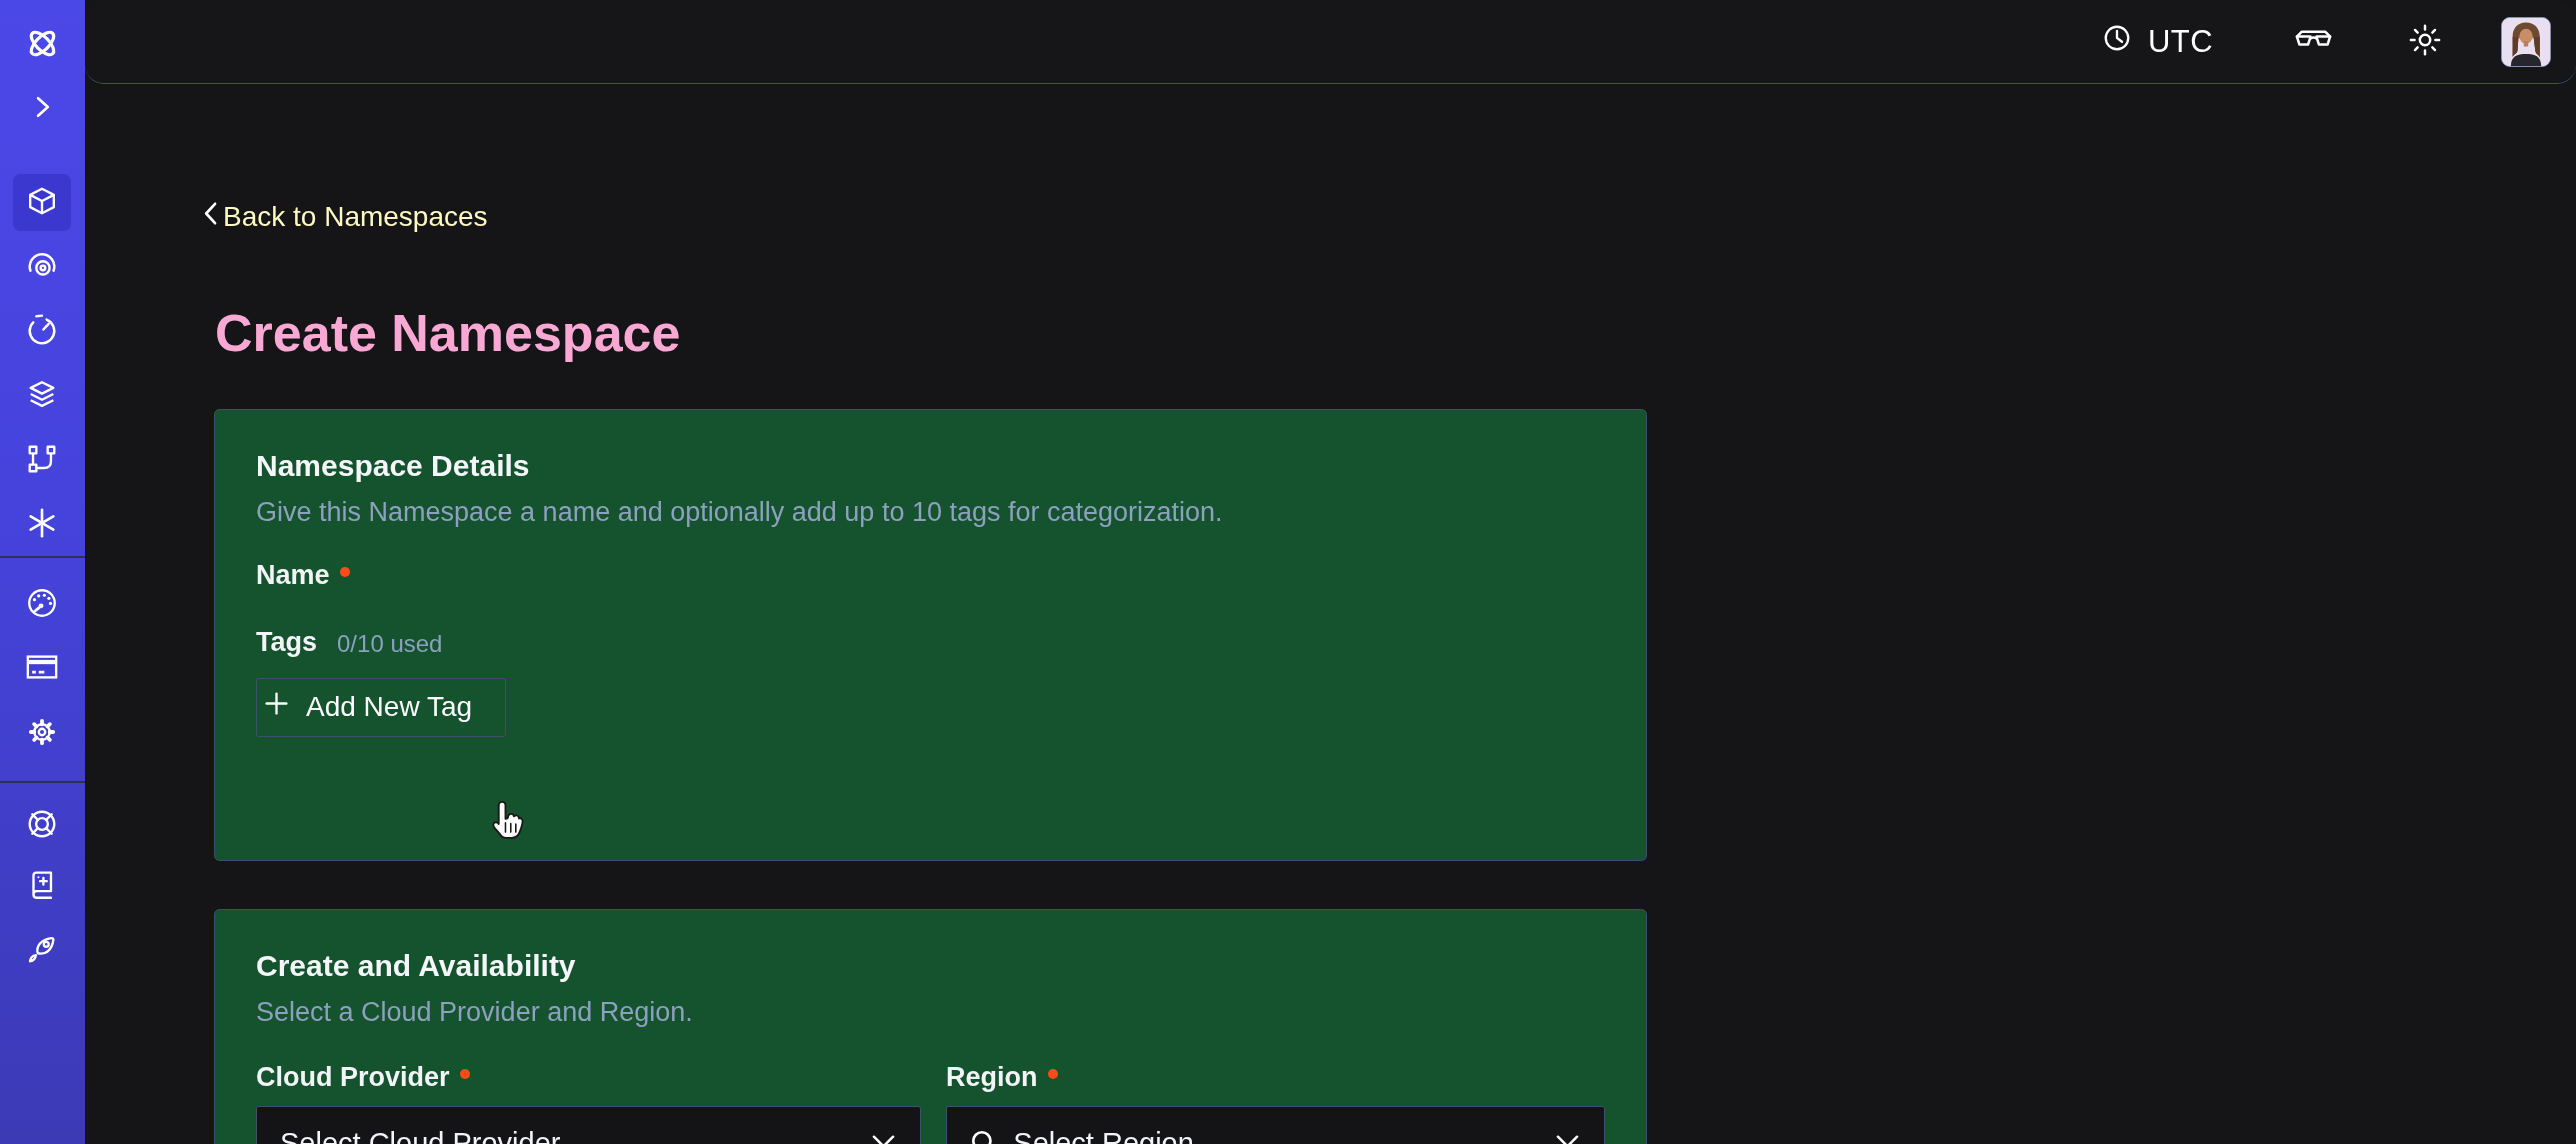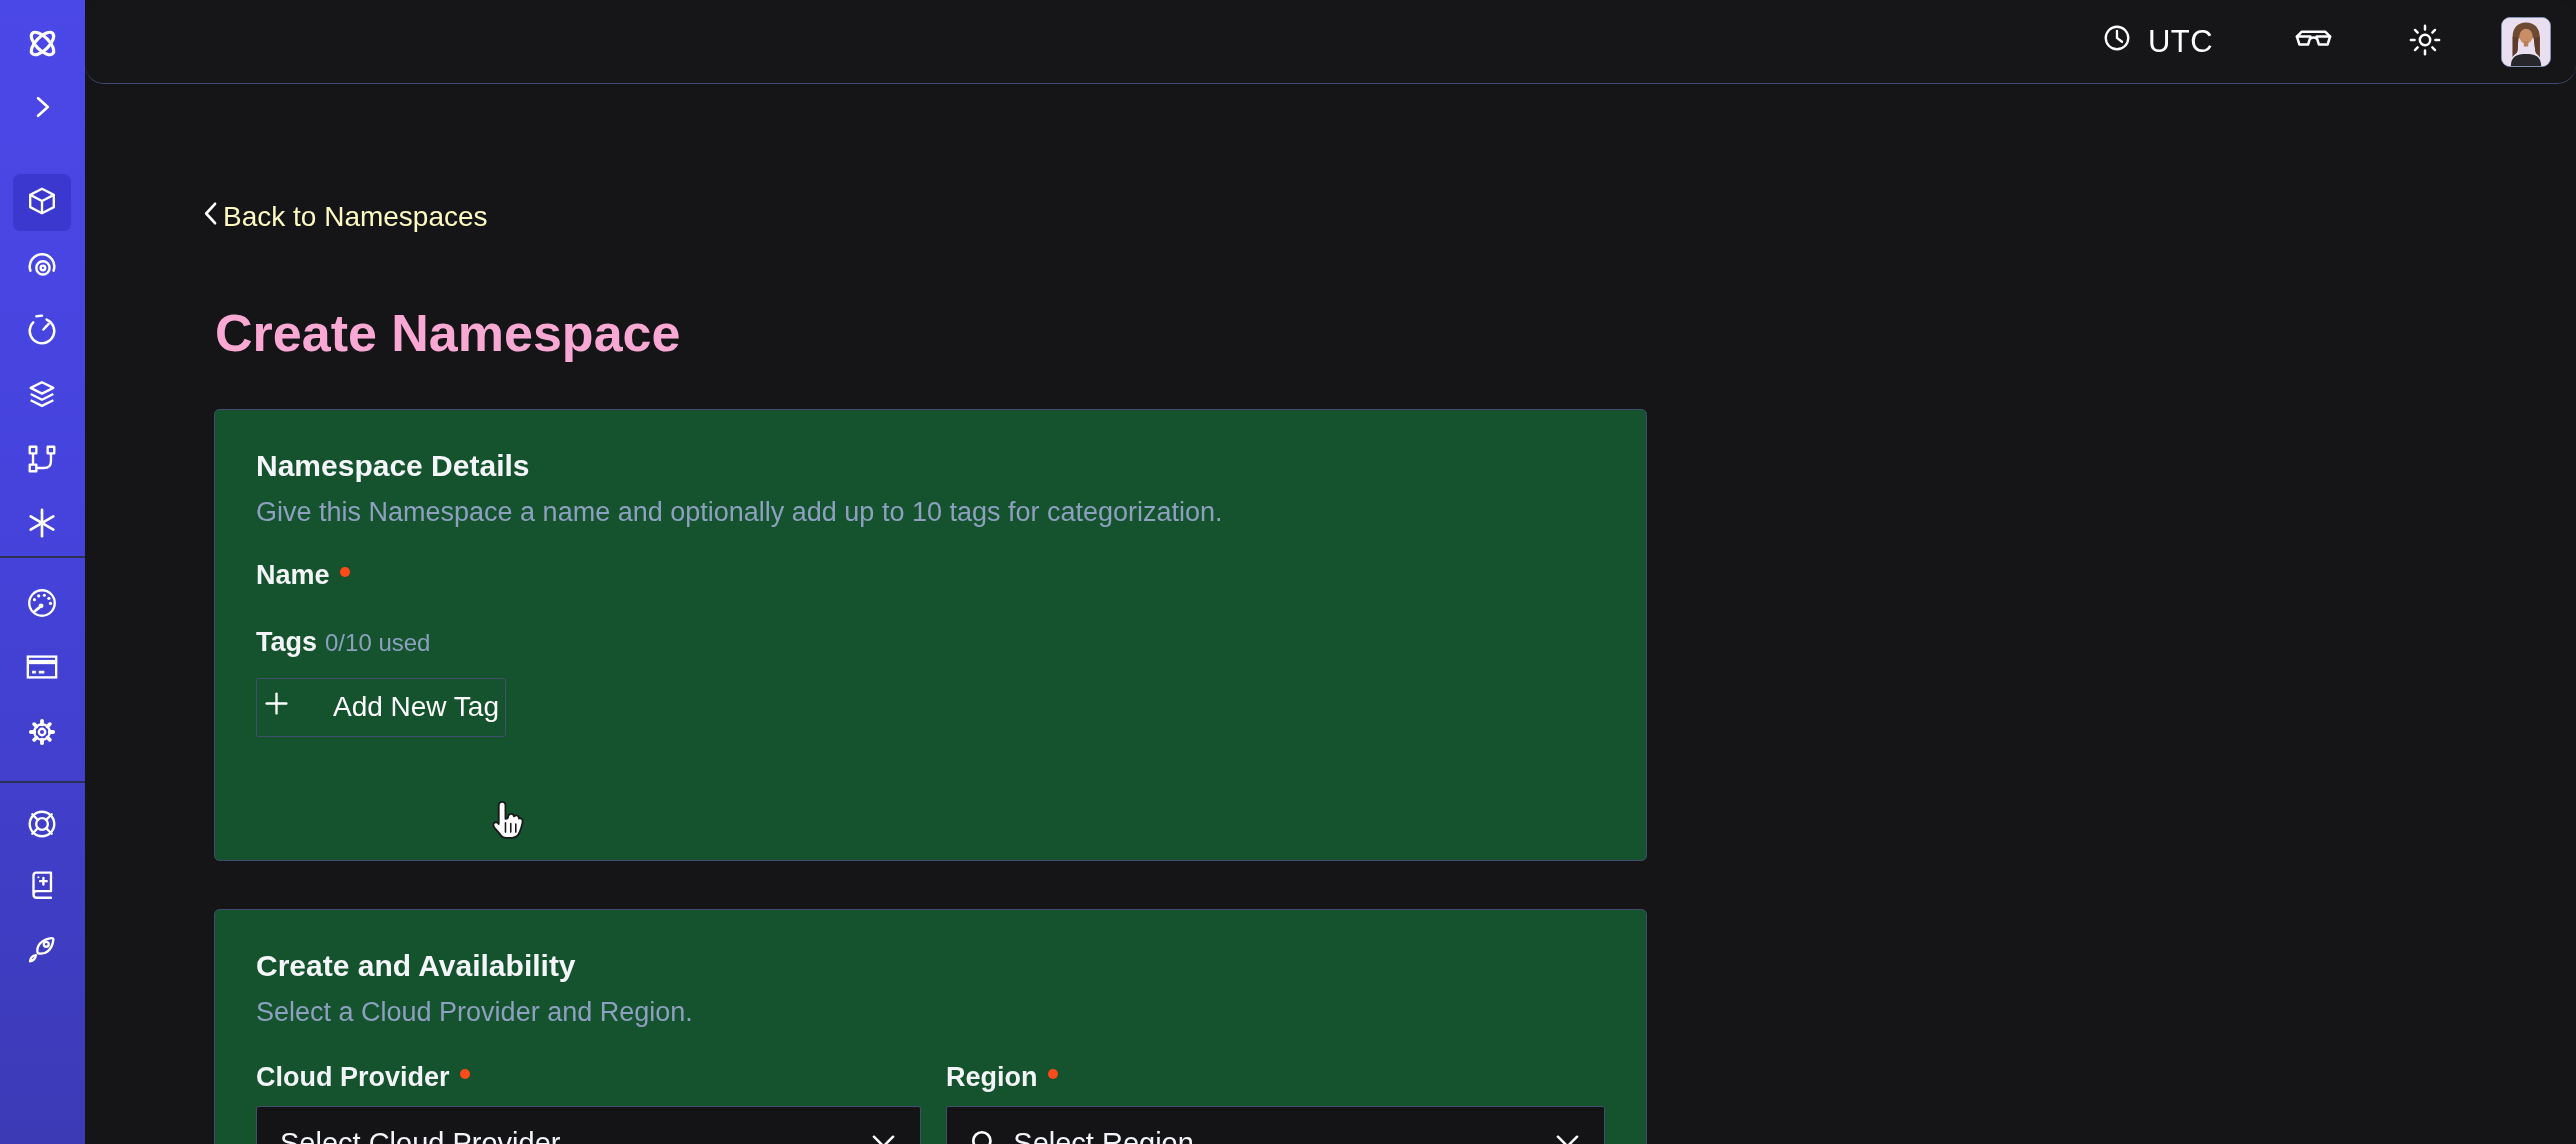--- a/index.html
+++ b/index.html
@@ -34,24 +34,24 @@
     background:#14532d;box-sizing:border-box;padding:0 41px;}
   .card-1{top:409px;height:452px;}
   .card-2{top:909px;height:385px;}
   .card-title{margin-top:39px;font-size:30px;font-weight:600;color:#f4f6f9;}
   .card-sub{margin-top:14.3px;font-size:27px;color:#8da0c0;}
   .field-label{display:flex;align-items:center;font-size:27px;font-weight:600;color:#f2f4f8;}
   .req-dot{width:9.8px;height:9.8px;border-radius:50%;background:#fc4a1a;margin-left:10.7px;margin-top:-7.2px;}
   .text-input{margin-top:10.7px;display:block;width:576px;height:72px;box-sizing:border-box;
     background:#141417;border:1.8px solid #41506f;border-radius:2.7px;color:#f2f4f8;
     font-size:28px;font-family:"Liberation Sans",sans-serif;padding:0 19.7px;outline:none;}
-  .tags-row{margin-top:36px;display:flex;align-items:center;gap:8px;}
+  .tags-row{margin-top:36px;display:flex;align-items:flex-end;gap:20px;}
   .tags-counter{font-size:24px;color:#8da0c0;font-weight:400;}
   .add-tag-btn{margin-top:19.7px;width:250px;height:59px;display:flex;align-items:center;
-    justify-content:space-between;gap:16px;background:transparent;border:1.8px solid #41506f;border-radius:2.7px;
+    justify-content:flex-start;gap:16px;background:transparent;border:1.8px solid #41506f;border-radius:2.7px;
     color:#fff;font-size:28px;font-family:"Liberation Sans",sans-serif;cursor:pointer;}
   .cols{margin-top:34px;display:flex;gap:25px;}
   .col-1{flex:0 0 665px;}
   .col-2{flex:1 1 auto;}
   .select{margin-top:12.5px;height:75px;box-sizing:border-box;border:1.8px solid #41506f;border-radius:2.7px;
     background:#141417;display:flex;align-items:center;padding:0 23px;font-size:29px;color:#f2f4f8;cursor:pointer;}
   .select .grow{flex:1 1 auto;}
   .select .mag{margin-right:14.3px;display:flex;}
   .mt36{margin-top:32px;}
 

